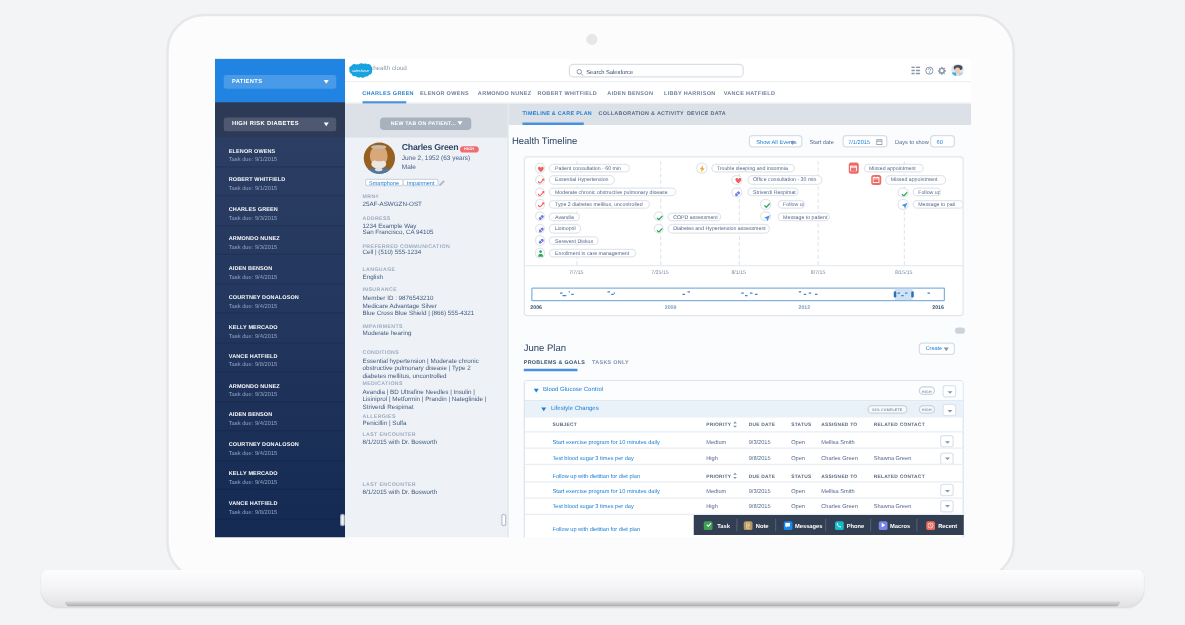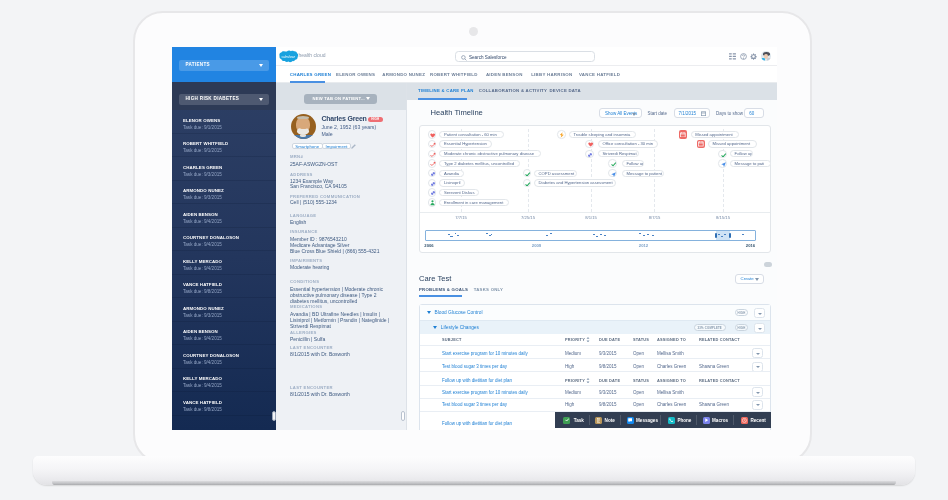--- a/index.html
+++ b/index.html
@@ -212,21 +212,21 @@
 <div class="lbl" style="top:302.2px">LAST ENCOUNTER</div>
 <div class="val" style="top:308.4px">8/1/2015 with Dr. Bosworth</div>
 <div class="abs" style="left:125px;top:328px;width:4px;height:10px;background:#fff;border:0.5px solid #b9c2cf;border-radius:2px"></div>
 </div>
 <div id="main" class="abs">
       <div id="main-band"></div>
 <div class="stab" style="left:11.5px;color:#1d7fd4">TIMELINE &amp; CARE PLAN</div>
 <div class="stab" style="left:72.3px;color:#56698a">COLLABORATION &amp; ACTIVITY</div>
 <div class="stab" style="left:143px;color:#56698a">DEVICE DATA</div>
 <div class="abs" style="left:11.5px;top:15px;width:48.5px;height:2px;background:#4a90e2"></div>
-<div class="h2" style="left:24px;top:24.5px">Health Timeline</div>
+<div class="h2" style="left:3px;top:24.5px">Health Timeline</div>
 <div class="ctl-btn" style="left:192.5px;top:25px;width:43px;height:10px;line-height:9px;padding-left:5px">Show All Events<span class="sb-caret" style="border-top-color:#8296ad;right:5px;top:3.5px"></span></div>
 <div class="clab" style="left:241px;top:27.6px">Start date</div>
 <div class="ctl-btn" style="left:267px;top:25px;width:36px;height:10px;line-height:9px;padding-left:4px">7/1/2015<svg style="position:absolute;right:3px;top:2.3px" width="5" height="5" viewBox="0 0 5 5">
           <rect x="0.3" y="0.8" width="4.4" height="3.9" fill="none" stroke="#8296ad" stroke-width="0.7"></rect>
           <line x1="0.3" y1="2" x2="4.7" y2="2" stroke="#8296ad" stroke-width="0.7"></line>
         </svg></div>
 <div class="clab" style="left:309.5px;top:27.6px">Days to show</div>
 <div class="ctl-btn" style="left:337.8px;top:25px;width:19.5px;height:10px;line-height:9px;padding-left:4px">60</div>
 <div class="card" style="left:12.3px;top:42px;width:352px;height:128px">
 <div class="gline" style="left:41.2px;top:3px;height:83px"></div>
@@ -401,21 +401,21 @@
 <div class="mark" style="left:295px;top:5px;width:1.4px;height:0.8px"></div>
 <div class="mark" style="left:298px;top:3.6px;width:1.6px;height:0.8px"></div>
 <div class="mark" style="left:316px;top:3px;width:1.8px;height:0.9px"></div>
 </div>
 <div style="position:absolute;top:116.5px;font-size:4.2px;font-weight:bold;left:4.5px;color:#33536e">2006</div>
 <div style="position:absolute;top:116.5px;font-size:4.2px;font-weight:bold;left:112px;color:#7ba0c8">2009</div>
 <div style="position:absolute;top:116.5px;font-size:4.2px;font-weight:bold;left:219px;color:#7ba0c8">2012</div>
 <div style="position:absolute;top:116.5px;font-size:4.2px;font-weight:bold;left:326px;color:#33536e">2016</div>
 </div>
 <div class="abs" style="left:357px;top:178.7px;width:8px;height:5.2px;background:#ccd3da;border-radius:2.6px"></div>
-<div class="h2" style="left:12.5px;top:190.5px">Care Test</div>
+<div class="h2" style="left:12.5px;top:190.5px">June Plan</div>
 <div class="ctl-btn" style="left:328.5px;top:191.2px;width:28.5px;height:9.5px;line-height:8.5px;padding-left:4.5px;font-size:4.4px">Create<span class="sb-caret" style="border-top-color:#8296ad;right:4px;top:3.3px"></span></div>
 <div class="stab" style="left:12.5px;top:203.5px;color:#3c5475">PROBLEMS &amp; GOALS</div>
 <div class="stab" style="left:67.2px;top:203.5px;color:#8195ab">TASKS ONLY</div>
 <div class="abs" style="left:12.5px;top:212.3px;width:43px;height:1.6px;background:#4a90e2"></div>
 <div class="card" style="left:12.3px;top:220.8px;width:352px;height:130px;border-color:#dce4ed">
 <div class="abs" style="left:0;top:0;width:350px;height:16.6px;border-bottom:1px solid #dfe9f2;background:#fbfdfe"></div>
 <div class="chev" style="left:7px;top:6.6px"></div>
 <div class="abs" style="left:14.7px;top:5.6px;color:#1d7fd4;font-size:4.8px">Blood Glucose Control</div>
 <div class="obadge" style="left:315.4px;top:4.6px;width:12.6px;height:7px;line-height:7px">HIGH</div>
 <div class="act-btn" style="left:334px;top:3.3px"></div>

